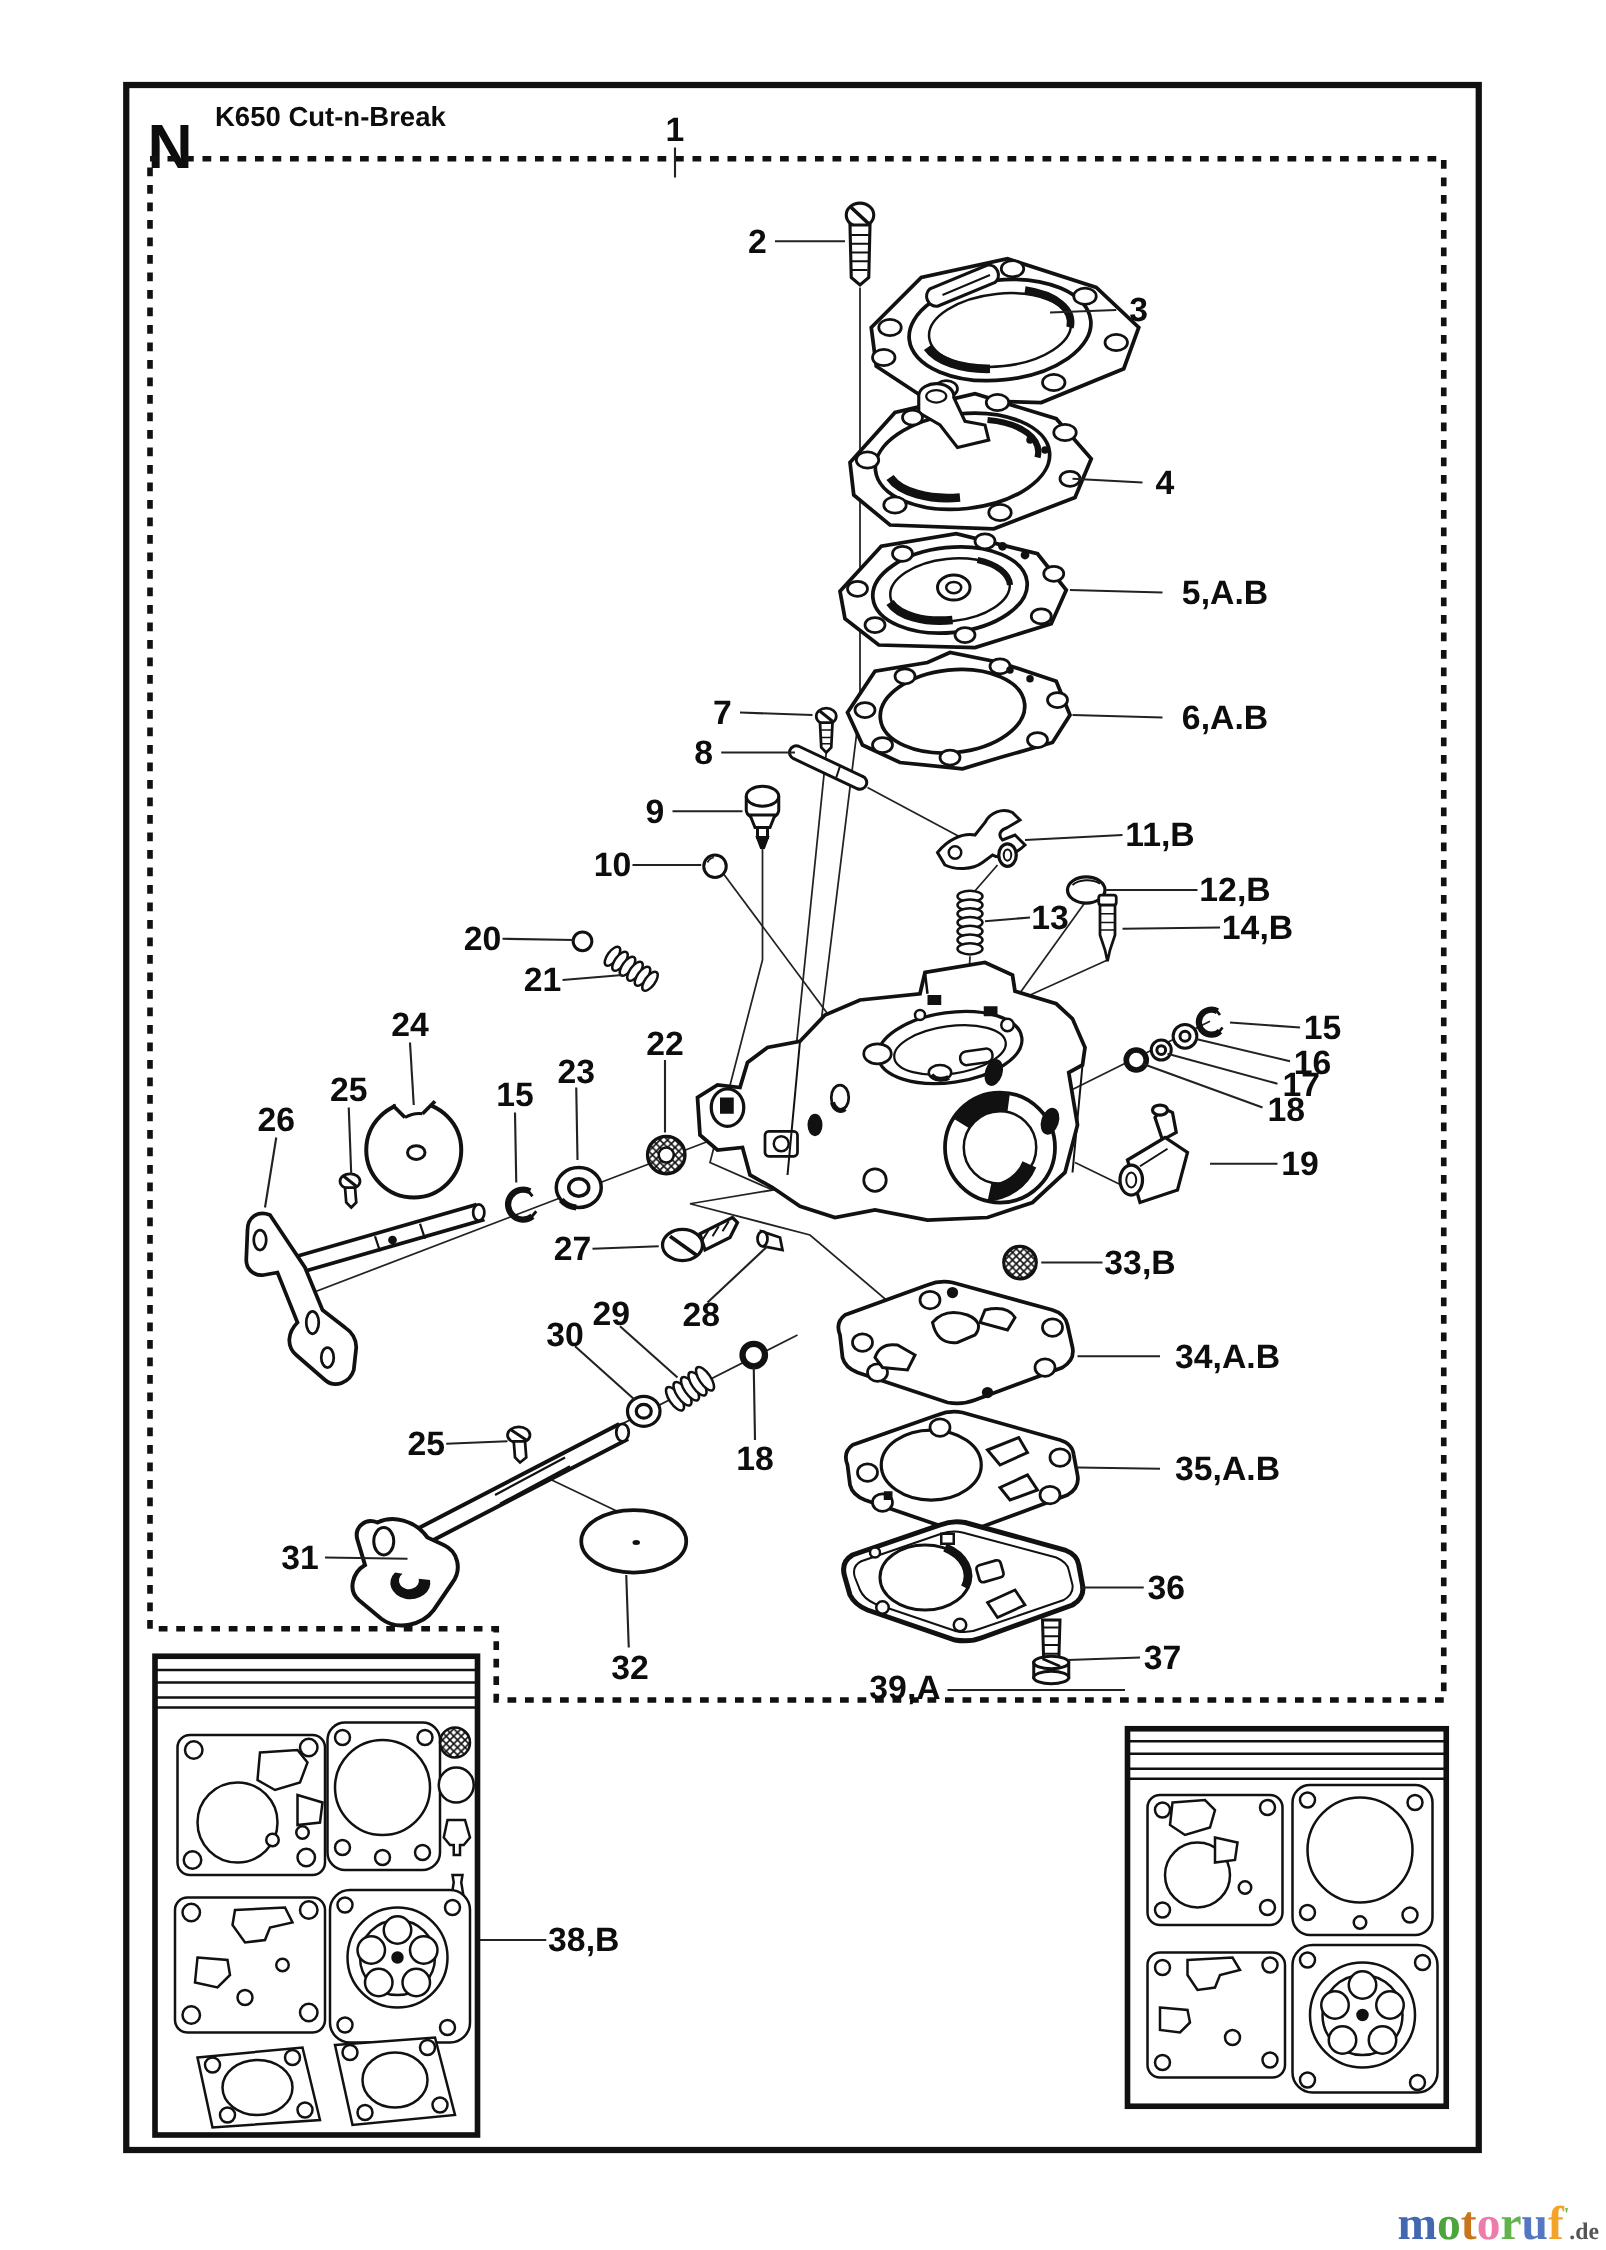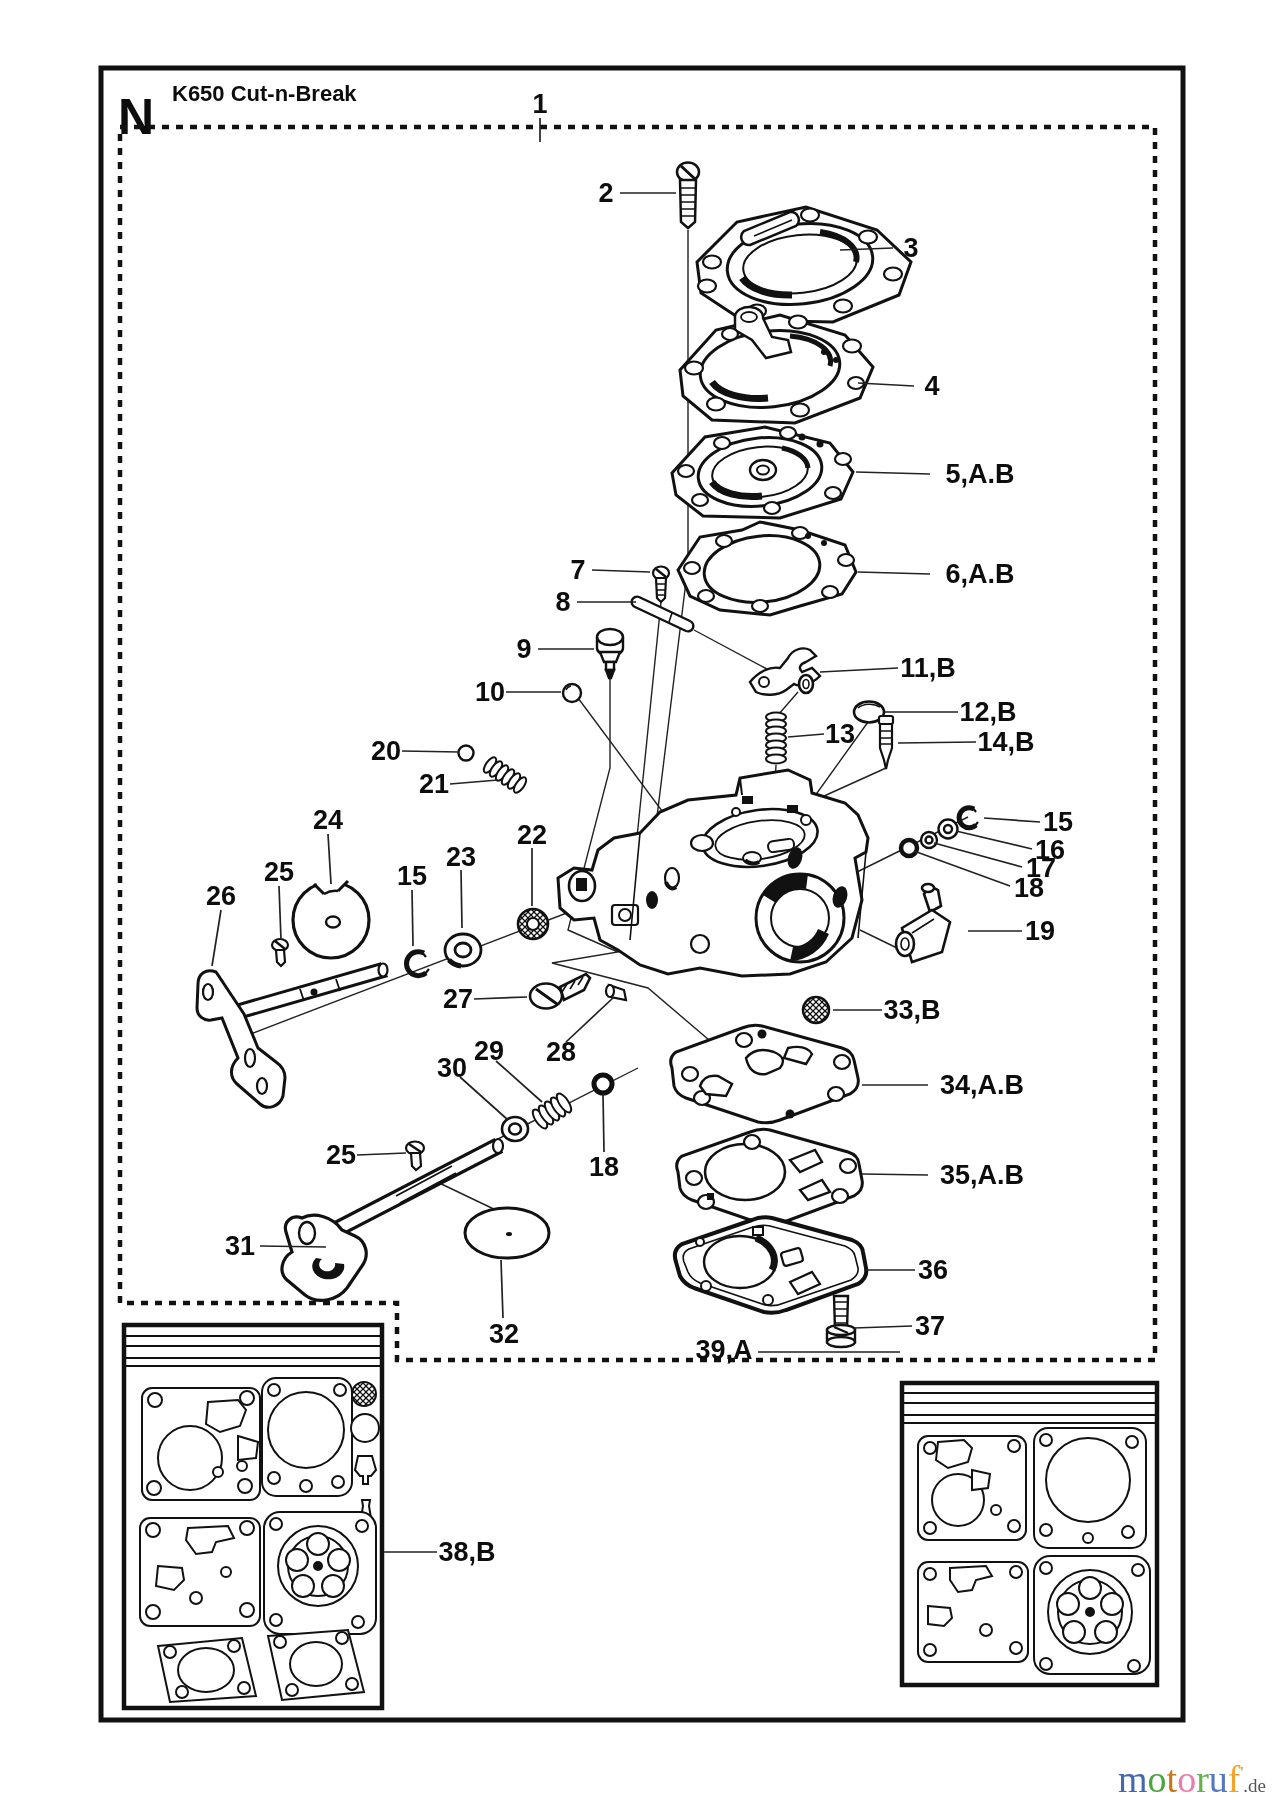--- a/index.html
+++ b/index.html
@@ -2,21 +2,21 @@
 <html><head>
 <meta charset="utf-8">
 <style>
   html,body{margin:0;padding:0;background:#ffffff;}
   .page{position:relative;width:1285px;height:1800px;background:#ffffff;overflow:hidden;
         font-family:"Liberation Sans", sans-serif;}
   svg{position:absolute;left:0;top:0;}
   svg text{font-family:"Liberation Sans", sans-serif;fill:#0d0d0d;}
   .lbl{font-weight:bold;}
   .logo{position:absolute;left:1118px;top:1750px;width:160px;height:46px;
-        font-family:"Liberation Serif", serif;font-weight:normal;font-size:38px;line-height:46px;
+        font-family:"Liberation Serif", serif;font-weight:bold;font-size:38px;line-height:46px;
         white-space:nowrap;}
   .logo .tick{font-size:16px;vertical-align:14px;}
   .logo .suffix{font-size:19px;}
 </style>
 </head>
 <body>
 
 <div class="page">
 <svg viewBox="0 0 1285 1800" width="1285" height="1800">
   <defs>

